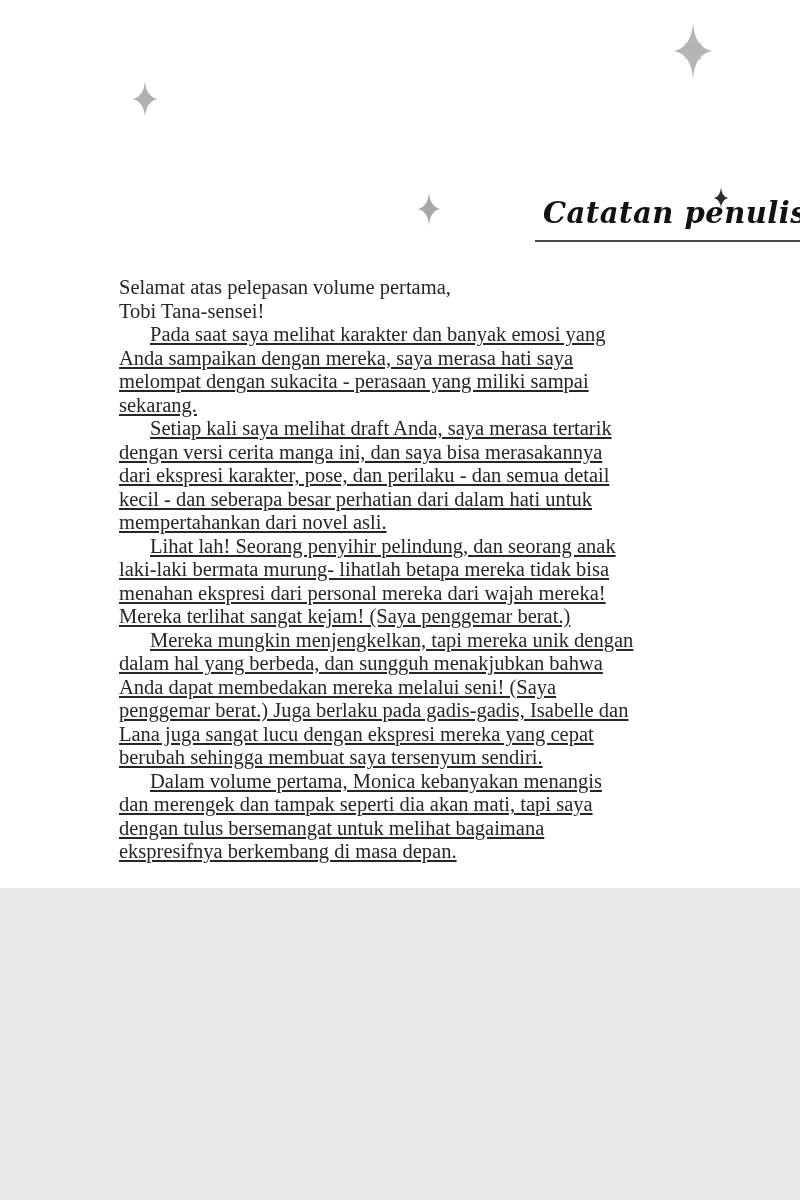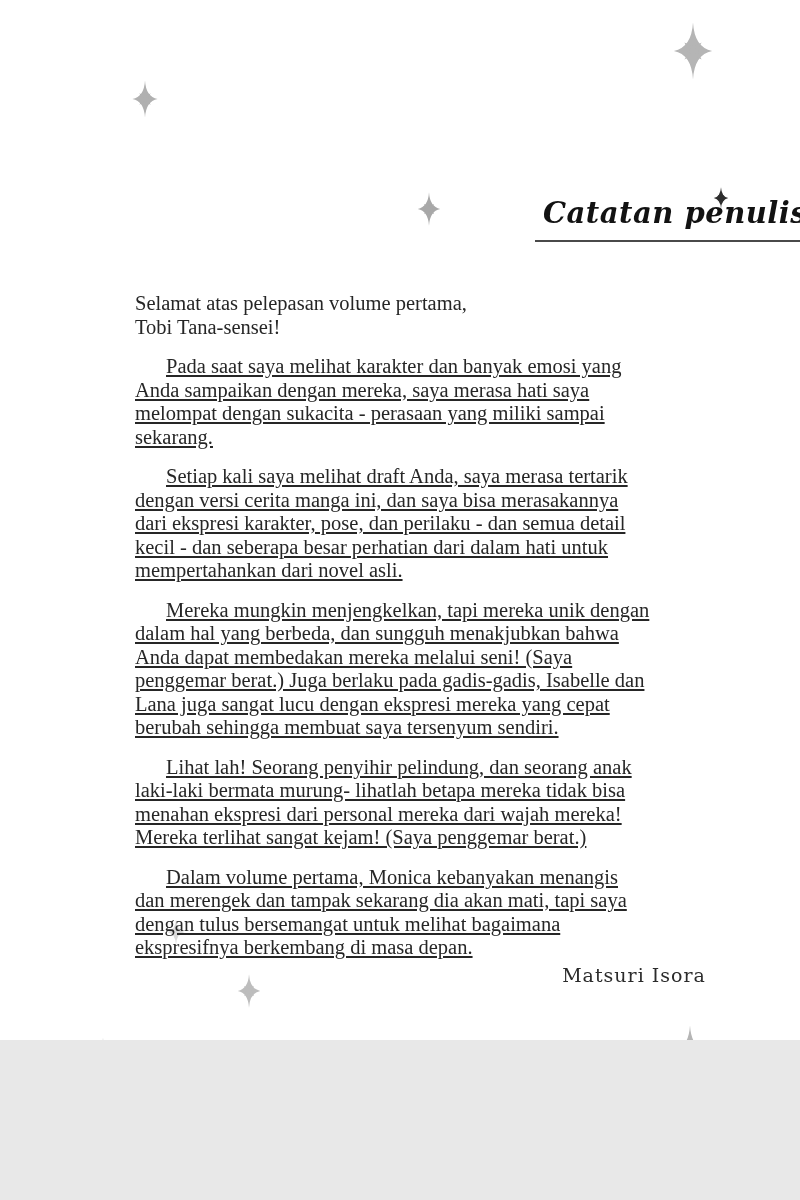--- a/index.html
+++ b/index.html
@@ -3,21 +3,21 @@
 <meta charset="utf-8">
 <style>
   html, body {
     margin: 0;
     padding: 0;
     background: #e8e8e8;
   }
   .page {
     position: relative;
     width: 800px;
-    height: 1040px;
+    height: 888px;
     margin: 0 auto;
     background: var(--bg, #ffffff);
     overflow: hidden;
     font-family: "Liberation Serif", serif;
   }
 
   
   .sparkle-layer {
     position: absolute;
     inset: 0;
@@ -59,21 +59,21 @@
   .note-body {
     position: absolute;
     left: 119px;
     top: 276px;
     width: 610px;
     color: var(--text, #262626);
     font-size: 20.5px;
     line-height: 23.5px;
   }
   .para {
-    margin: 16px;
+    margin: 0;
     white-space: pre-line;
   }
   .para.indent {
     text-indent: 31px;
     text-decoration: underline;
   }
 
   .signature {
     position: absolute;
     left: 559px;
@@ -194,31 +194,31 @@
 Tobi Tana-sensei!</p>
     <p class="para indent">Pada saat saya melihat karakter dan banyak emosi yang
 Anda sampaikan dengan mereka, saya merasa hati saya
 melompat dengan sukacita - perasaan yang miliki sampai
 sekarang.</p>
     <p class="para indent">Setiap kali saya melihat draft Anda, saya merasa tertarik
 dengan versi cerita manga ini, dan saya bisa merasakannya
 dari ekspresi karakter, pose, dan perilaku - dan semua detail
 kecil - dan seberapa besar perhatian dari dalam hati untuk
 mempertahankan dari novel asli.</p>
+    <p class="para indent">Lihat lah! Seorang penyihir pelindung, dan seorang anak
+laki-laki bermata murung- lihatlah betapa mereka tidak bisa
+menahan ekspresi dari personal mereka dari wajah mereka!
+Mereka terlihat sangat kejam! (Saya penggemar berat.)</p>
     <p class="para indent">Mereka mungkin menjengkelkan, tapi mereka unik dengan
 dalam hal yang berbeda, dan sungguh menakjubkan bahwa
 Anda dapat membedakan mereka melalui seni! (Saya
 penggemar berat.) Juga berlaku pada gadis-gadis, Isabelle dan
 Lana juga sangat lucu dengan ekspresi mereka yang cepat
 berubah sehingga membuat saya tersenyum sendiri.</p>
-    <p class="para indent">Lihat lah! Seorang penyihir pelindung, dan seorang anak
-laki-laki bermata murung- lihatlah betapa mereka tidak bisa
-menahan ekspresi dari personal mereka dari wajah mereka!
-Mereka terlihat sangat kejam! (Saya penggemar berat.)</p>
     <p class="para indent">Dalam volume pertama, Monica kebanyakan menangis
-dan merengek dan tampak sekarang dia akan mati, tapi saya
+dan merengek dan tampak seperti dia akan mati, tapi saya
 dengan tulus bersemangat untuk melihat bagaimana
 ekspresifnya berkembang di masa depan.</p>
   </main>
 
   <div class="signature">Matsuri Isora</div>
 
 </div>
 
 </body></html>

